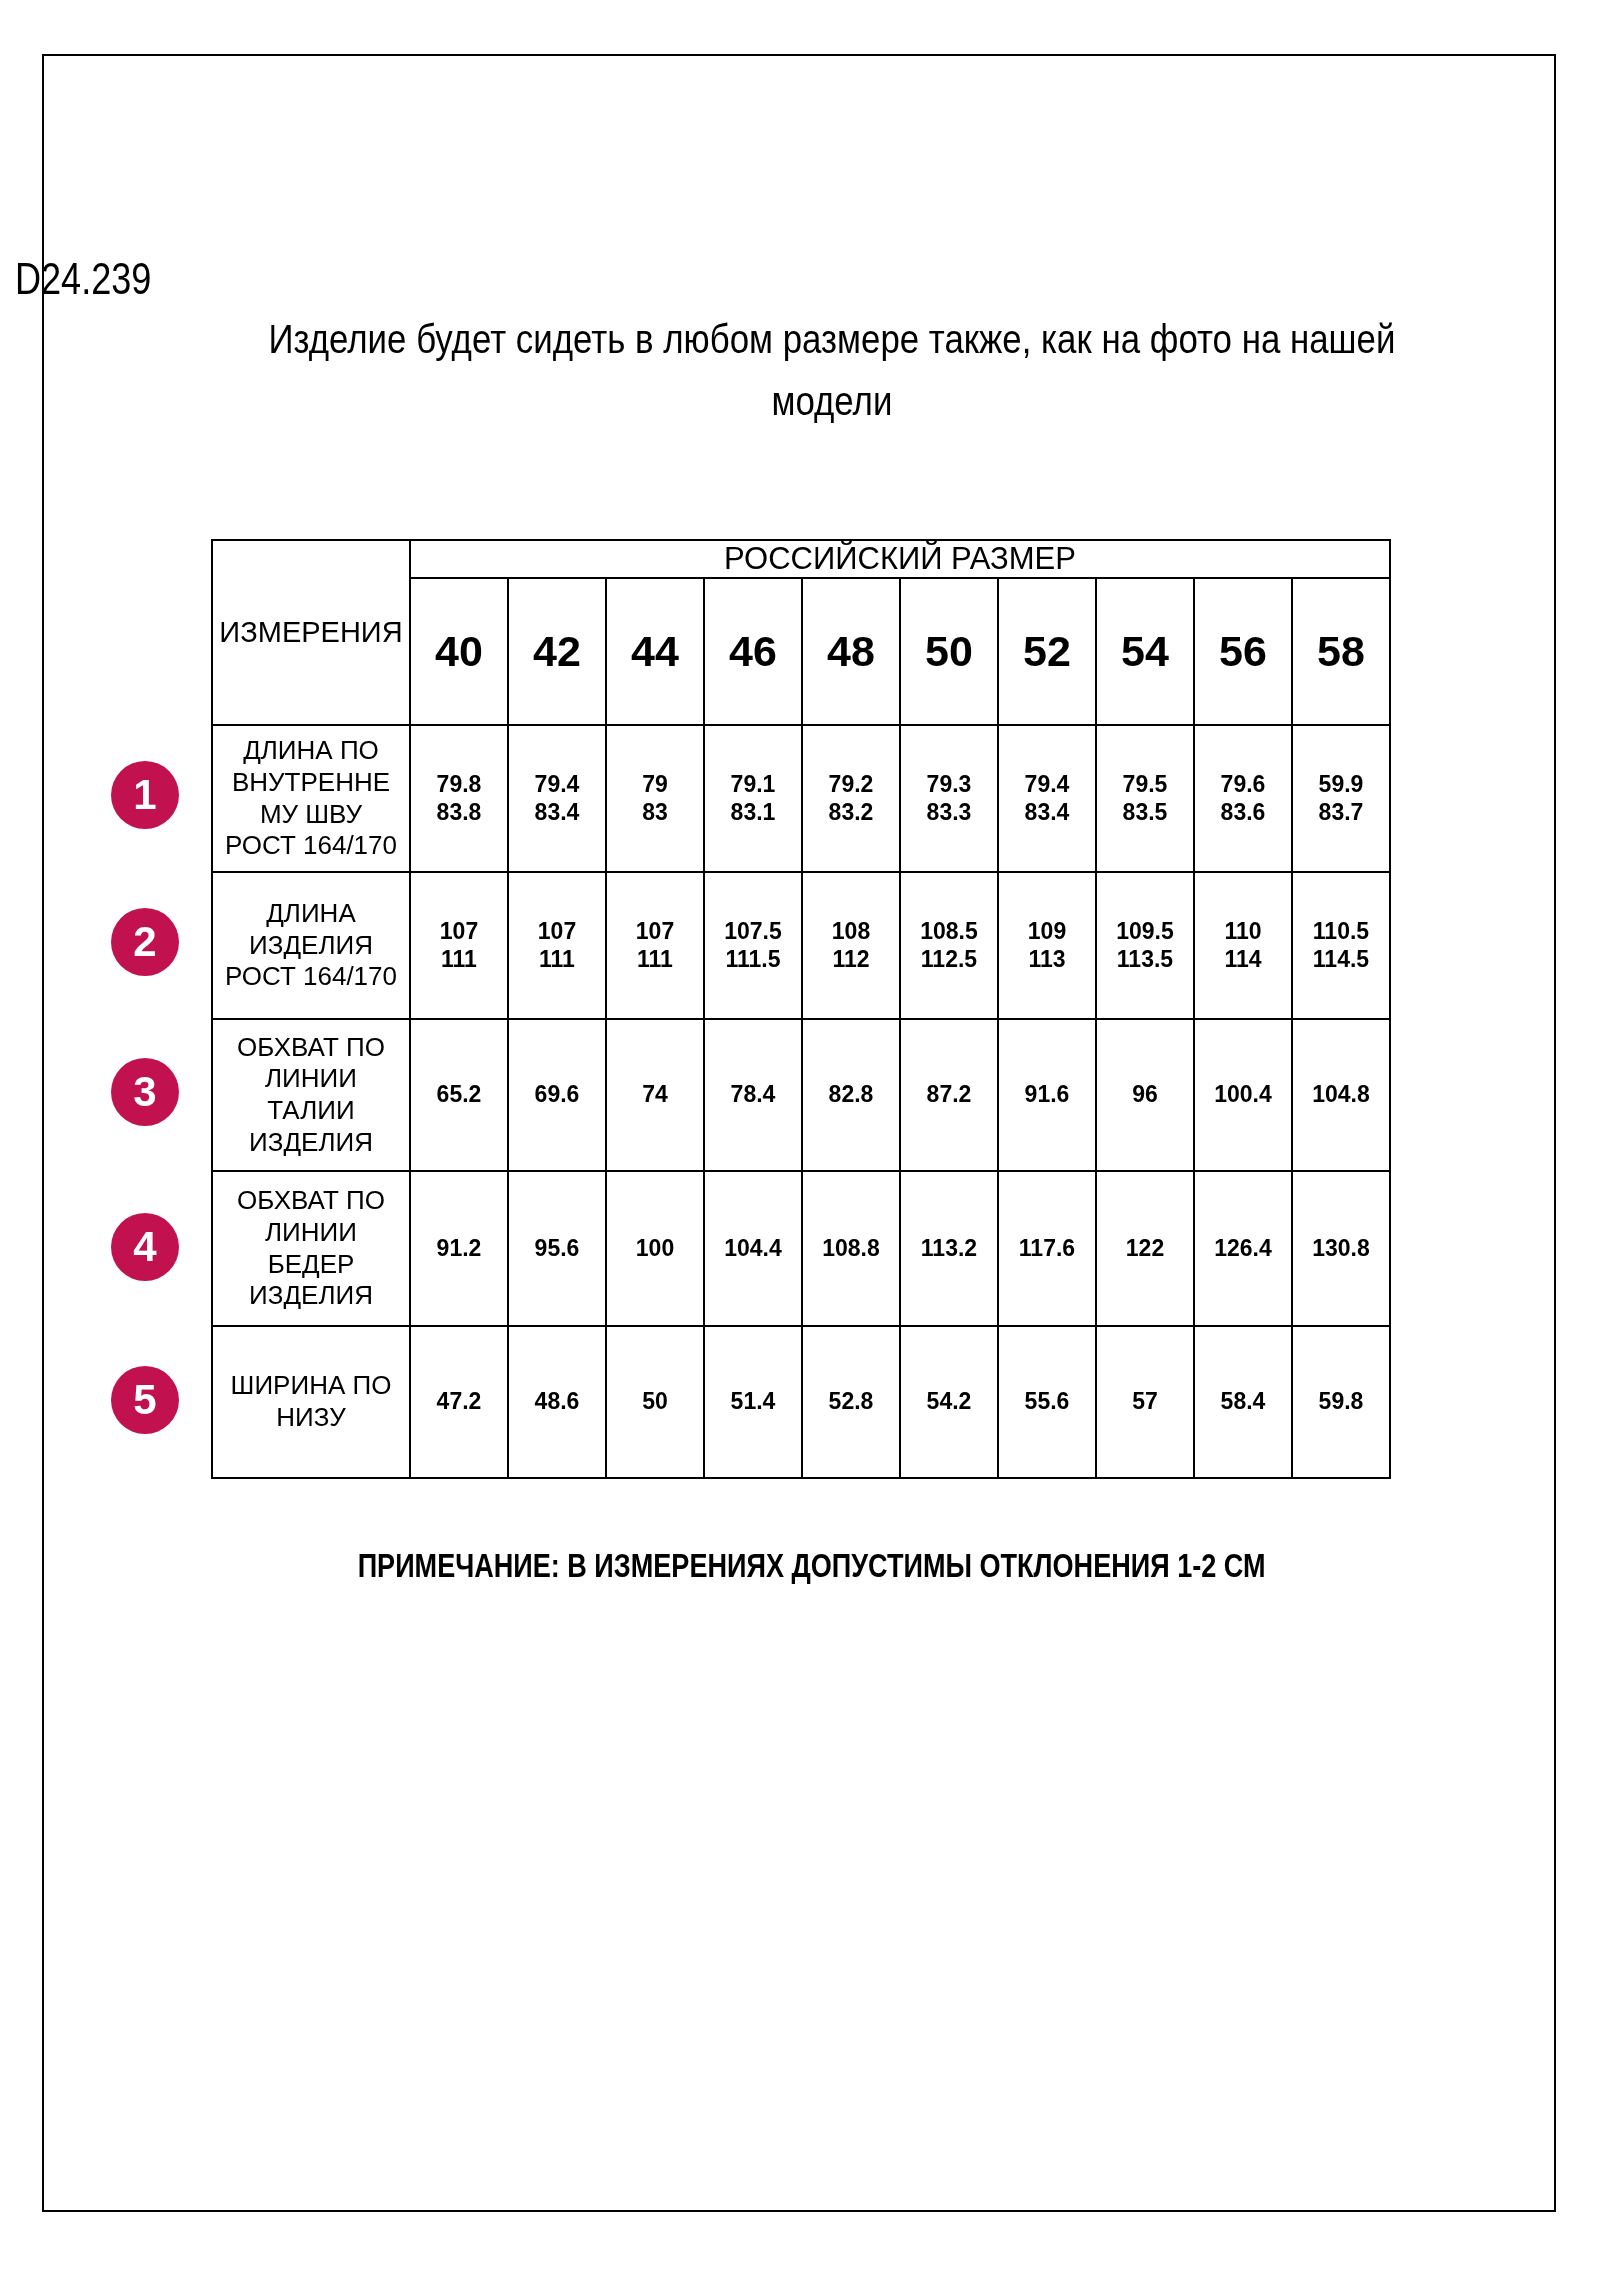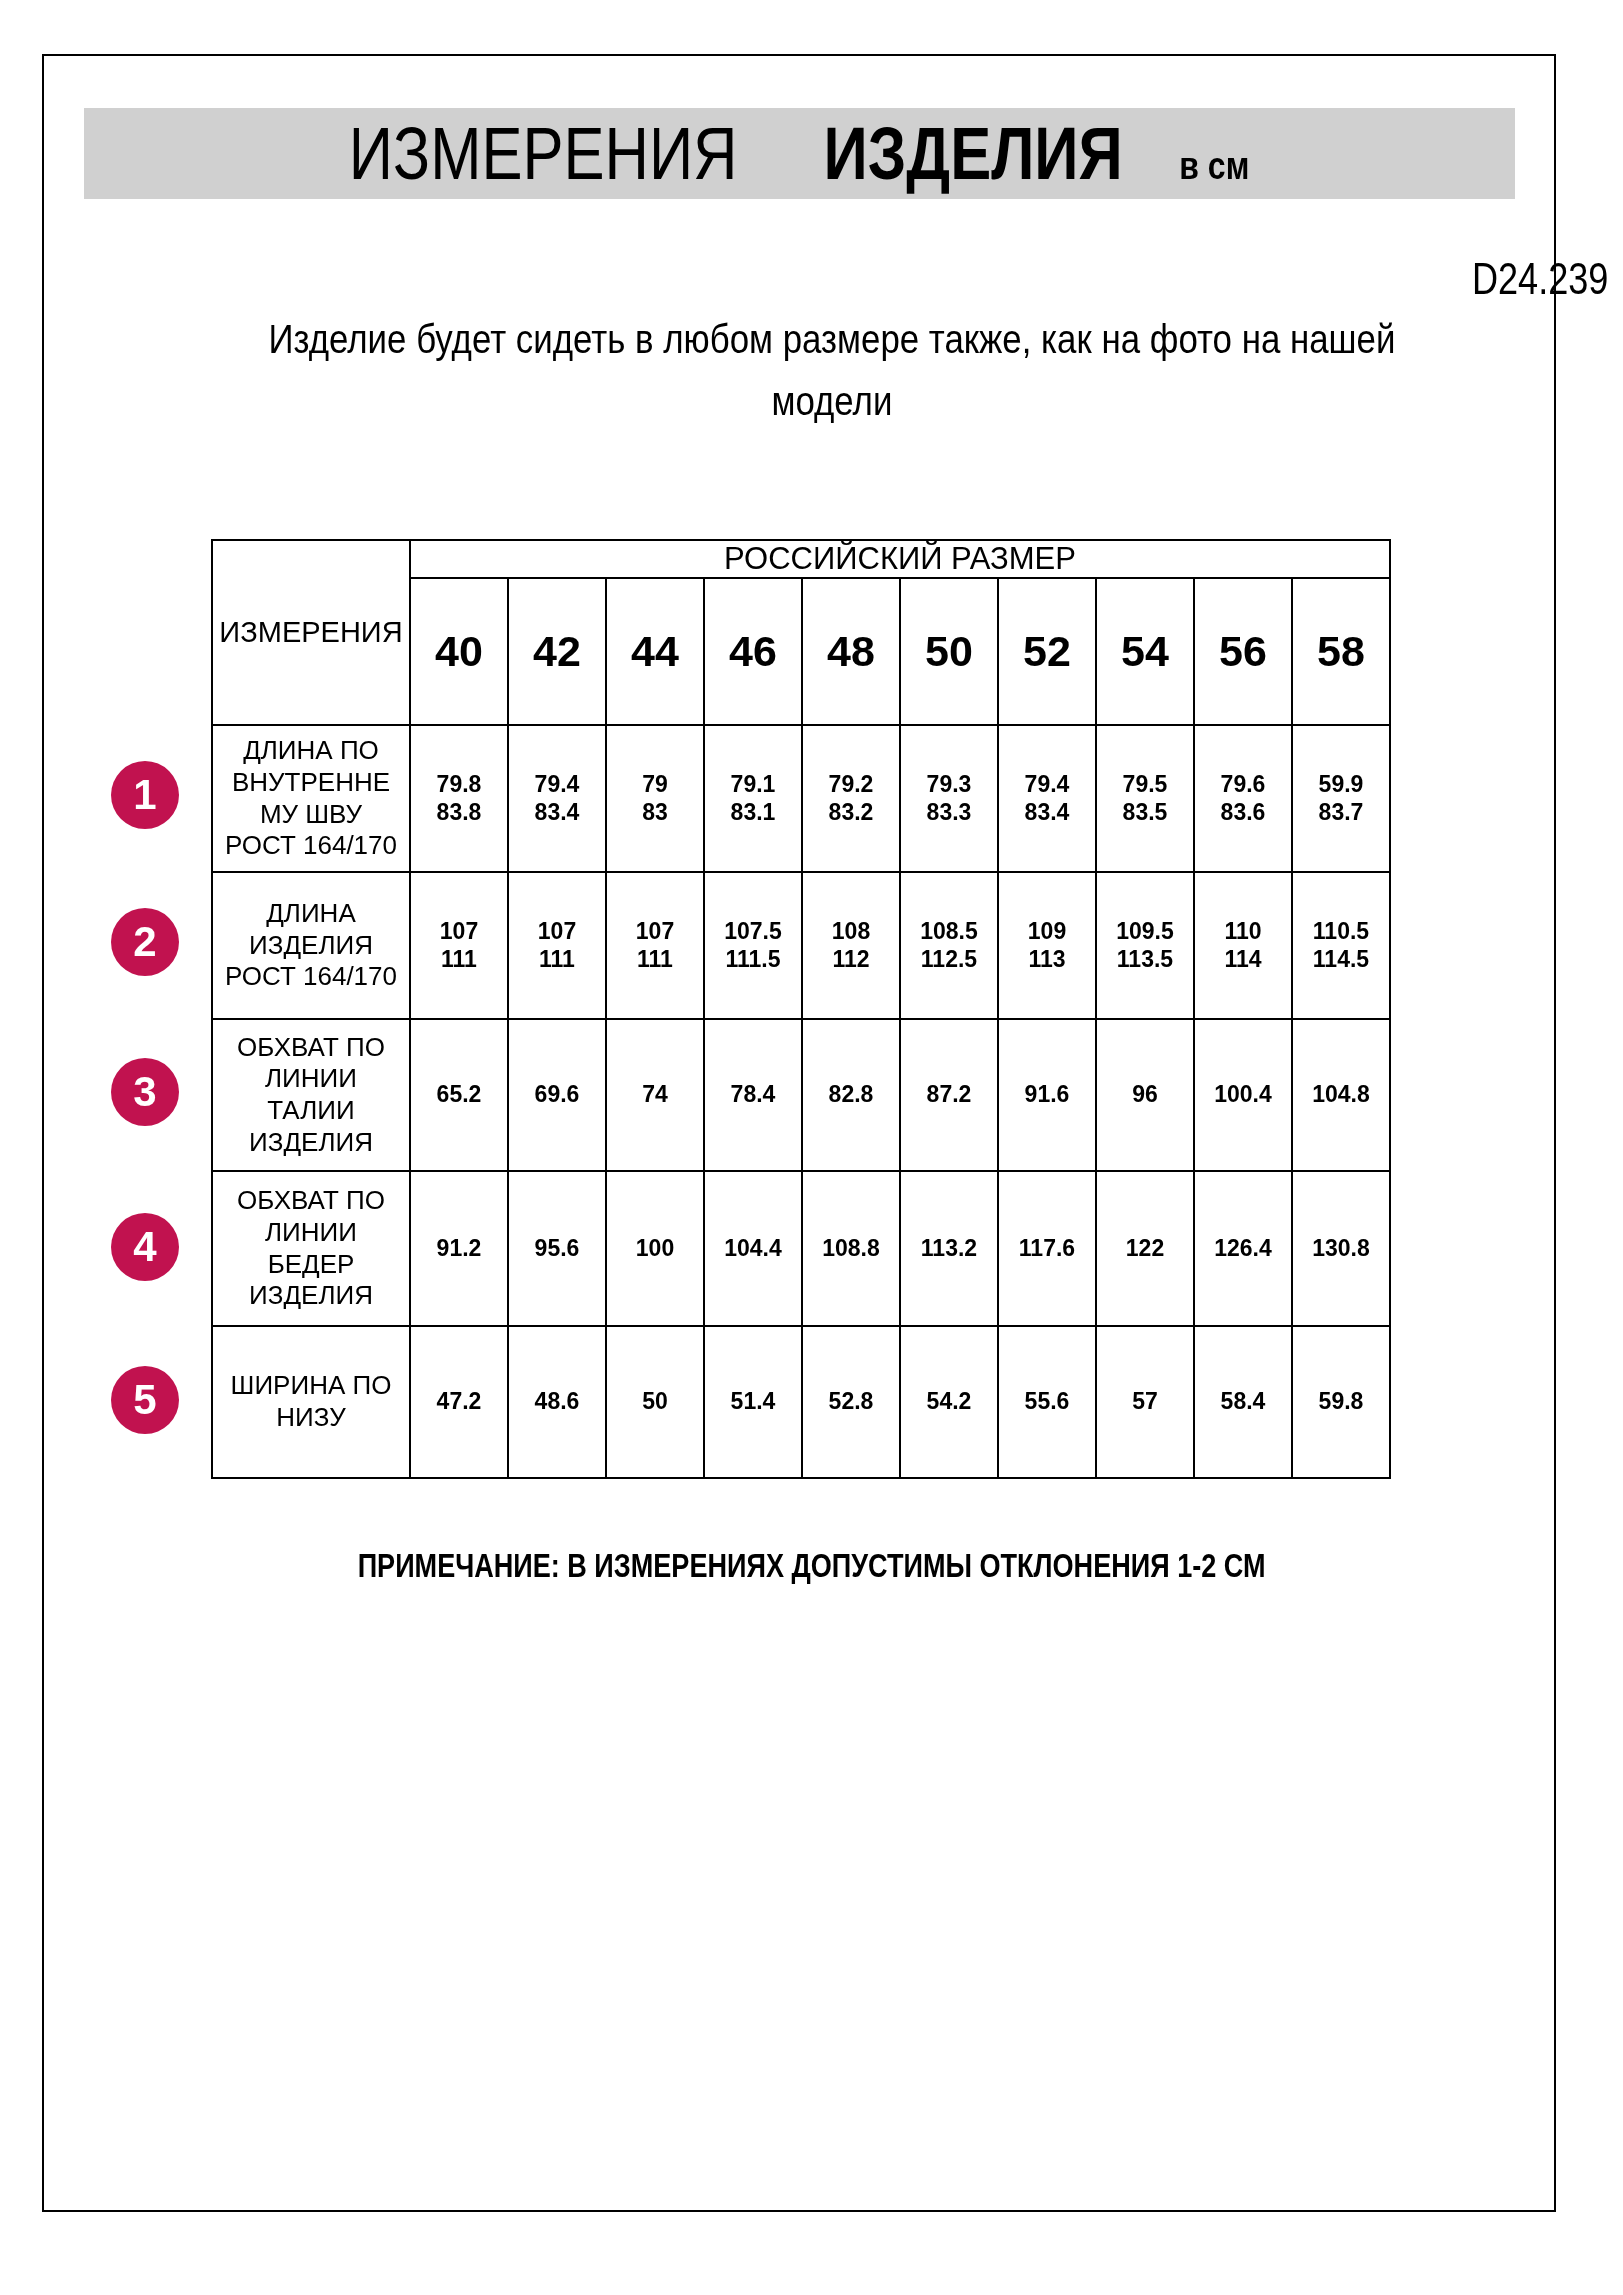--- a/index.html
+++ b/index.html
@@ -41,21 +41,21 @@
     align-items: center;
     justify-content: center;
   }
   .banner-title { font-size: 75px; line-height: 1; }
   .title-product { font-weight: bold; margin-left: 105px; }
   .title-unit { font-size: 39px; font-weight: bold; margin-left: 69px; }
   .model {
     position: absolute;
     left: 0; top: 254px;
     width: 1623px;
-    text-align: right;
+    text-align: left;
     font-size: 44px;
   }
   .subtitle {
     position: absolute;
     left: 0; top: 309px;
     width: 1623px;
     text-align: center;
     font-size: 41px;
     line-height: 1.5;
     margin-left: 20px;
@@ -105,25 +105,20 @@
     font-weight: bold;
   }
 </style>
 </head>
 <body>
 
 <div id="page">
 
   <div class="outer-border"></div>
 
-  <div class="banner">
-    <div class="banner-title cond">
-      <span>ИЗМЕРЕНИЯ</span><span class="title-product">ИЗДЕЛИЯ</span><span class="title-unit">в см</span>
-    </div>
-  </div>
 
   <div class="model">
     <span class="cond">D24.239</span>
   </div>
 
   <div class="subtitle">
     <span class="cond85">Изделие будет сидеть в любом размере также, как на фото на нашей
 модели</span>
   </div>
 

